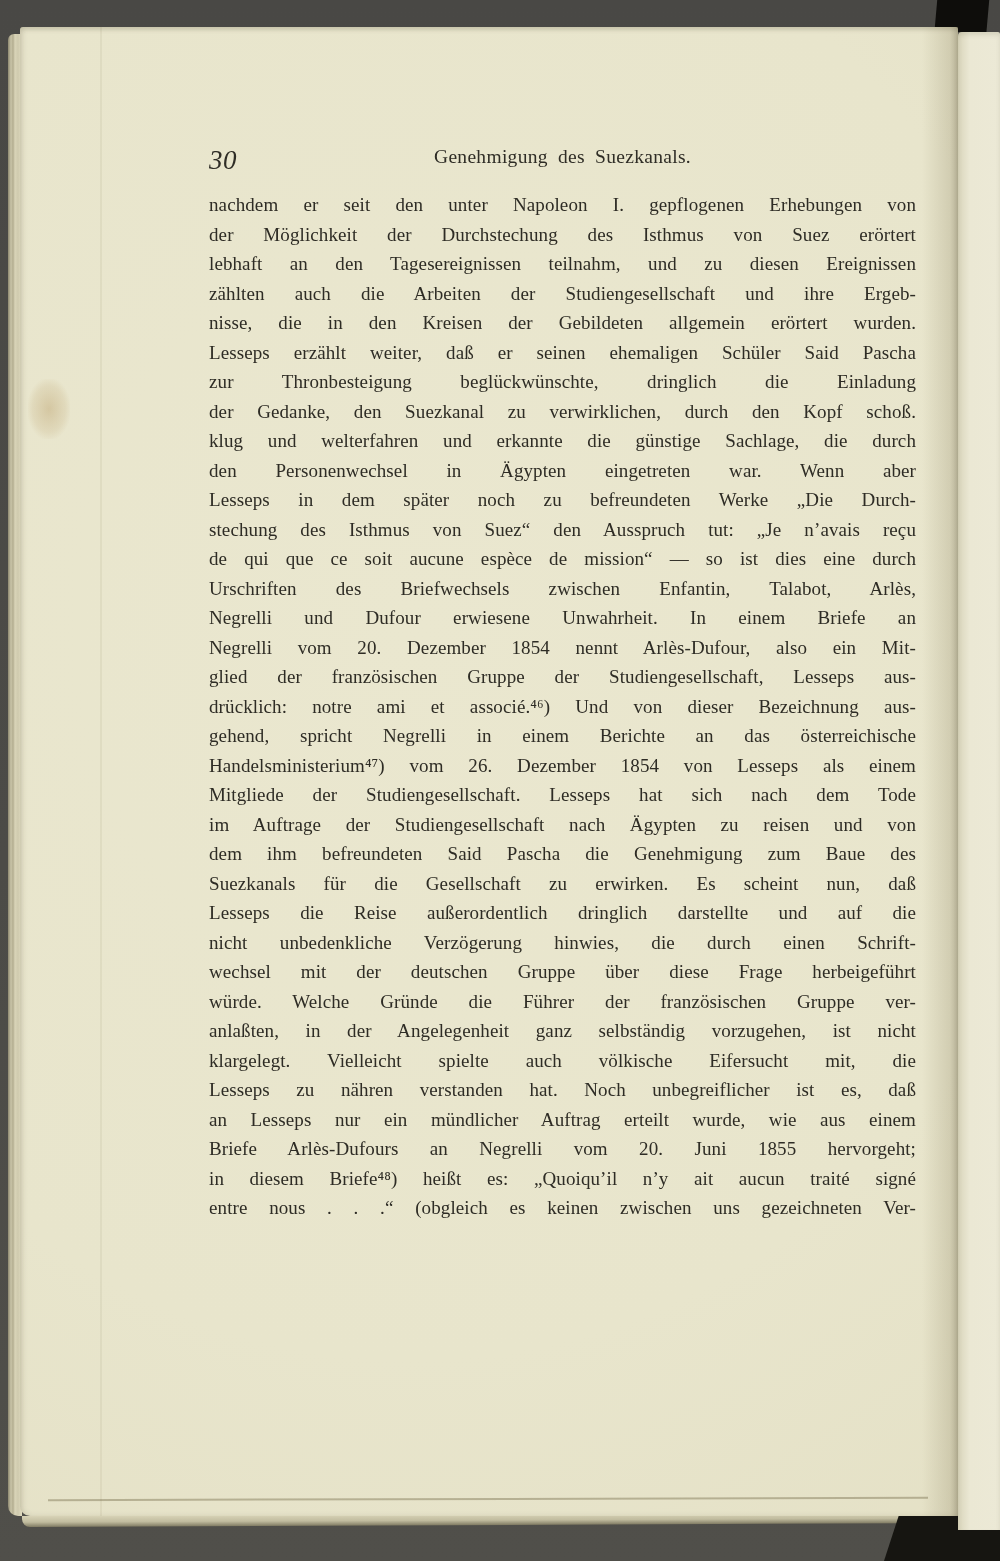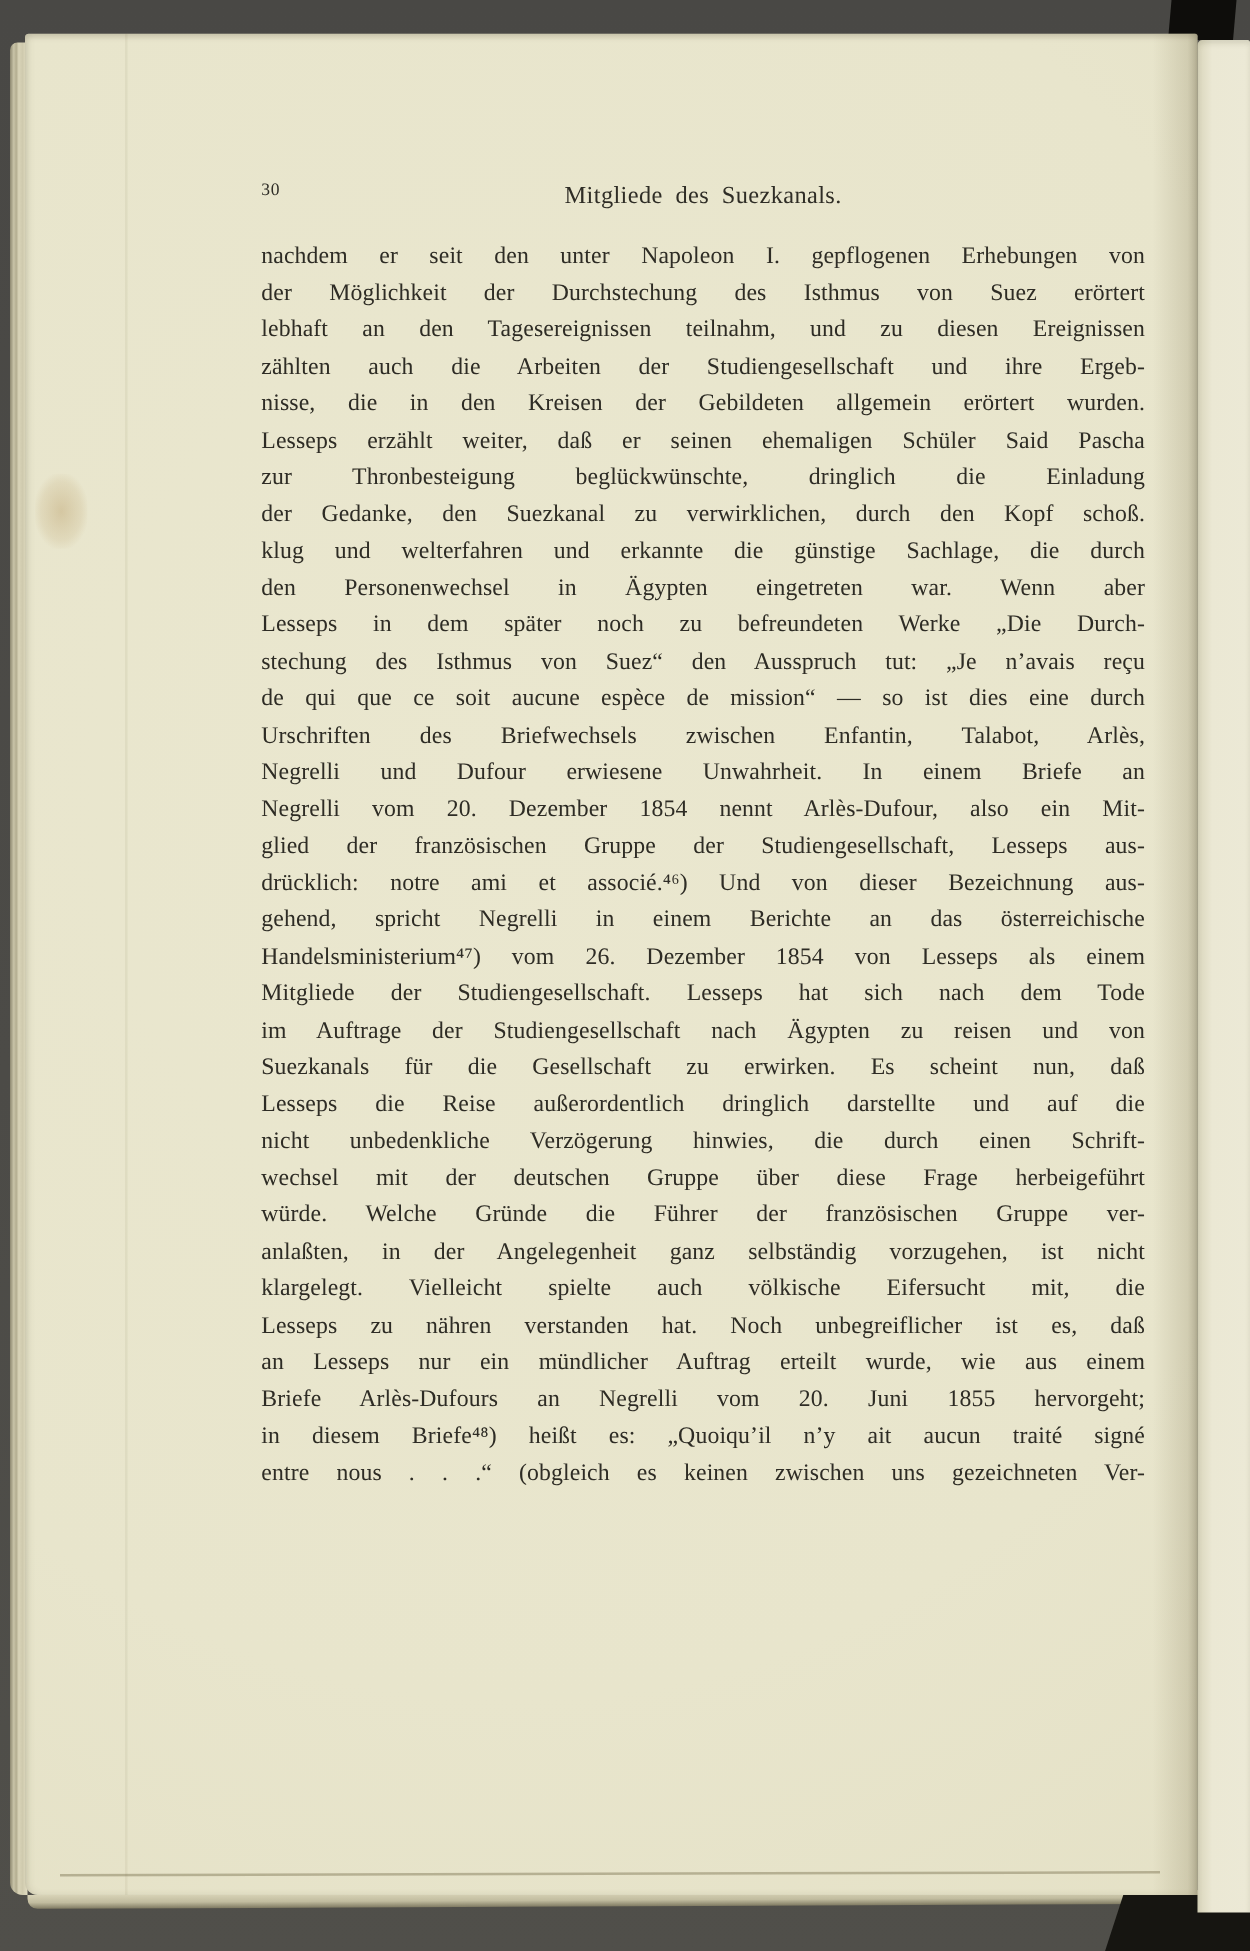--- a/index.html
+++ b/index.html
@@ -127,22 +127,23 @@
     left: 189px;
     top: 118px;
     width: 707px;
     height: 28px;
     color: #2f2d26;
   }
   .page-number {
     position: absolute;
     left: 0;
     top: 0;
-    font-size: 14px;
+    font-size: 27px;
     letter-spacing: 0.5px;
+    font-style: italic;
   }
   .running-header {
     position: absolute;
     left: 0;
     width: 100%;
     top: 1px;
     text-align: center;
     font-size: 19.5px;
     word-spacing: 5px;
     letter-spacing: 0.3px;
@@ -176,21 +177,21 @@
   <div class="page-right"></div>
 
   <div class="page">
     <div class="fold-shade"></div>
     <div class="faint-line"></div>
     <div class="deckle"></div>
     <div class="stain"></div>
 
     <div class="header-row">
       <span class="page-number">30</span>
-      <span class="running-header">Mitgliede des Suezkanals.</span>
+      <span class="running-header">Genehmigung des Suezkanals.</span>
     </div>
 
     <div class="body-block">
       <div class="bodyline">nachdem er seit den unter Napoleon I. gepflogenen Erhebungen von</div>
       <div class="bodyline">der Möglichkeit der Durchstechung des Isthmus von Suez erörtert</div>
       <div class="bodyline">lebhaft an den Tagesereignissen teilnahm, und zu diesen Ereignissen</div>
       <div class="bodyline">zählten auch die Arbeiten der Studiengesellschaft und ihre Ergeb-</div>
       <div class="bodyline">nisse, die in den Kreisen der Gebildeten allgemein erörtert wurden.</div>
       <div class="bodyline">Lesseps erzählt weiter, daß er seinen ehemaligen Schüler Said Pascha</div>
       <div class="bodyline">zur Thronbesteigung beglückwünschte, dringlich die Einladung</div>
@@ -202,20 +203,21 @@
       <div class="bodyline">de qui que ce soit aucune espèce de mission“ — so ist dies eine durch</div>
       <div class="bodyline">Urschriften des Briefwechsels zwischen Enfantin, Talabot, Arlès,</div>
       <div class="bodyline">Negrelli und Dufour erwiesene Unwahrheit.  In einem Briefe an</div>
       <div class="bodyline">Negrelli vom 20. Dezember 1854 nennt Arlès-Dufour, also ein Mit-</div>
       <div class="bodyline">glied der französischen Gruppe der Studiengesellschaft, Lesseps aus-</div>
       <div class="bodyline">drücklich: notre ami et associé.⁴⁶)  Und von dieser Bezeichnung aus-</div>
       <div class="bodyline">gehend, spricht Negrelli in einem Berichte an das österreichische</div>
       <div class="bodyline">Handelsministerium⁴⁷) vom 26. Dezember 1854 von Lesseps als einem</div>
       <div class="bodyline">Mitgliede der Studiengesellschaft.  Lesseps hat sich nach dem Tode</div>
       <div class="bodyline">im Auftrage der Studiengesellschaft nach Ägypten zu reisen und von</div>
+      <div class="bodyline">dem ihm befreundeten Said Pascha die Genehmigung zum Baue des</div>
       <div class="bodyline">Suezkanals für die Gesellschaft zu erwirken.  Es scheint nun, daß</div>
       <div class="bodyline">Lesseps die Reise außerordentlich dringlich darstellte und auf die</div>
       <div class="bodyline">nicht unbedenkliche Verzögerung hinwies, die durch einen Schrift-</div>
       <div class="bodyline">wechsel mit der deutschen Gruppe über diese Frage herbeigeführt</div>
       <div class="bodyline">würde.  Welche Gründe die Führer der französischen Gruppe ver-</div>
       <div class="bodyline">anlaßten, in der Angelegenheit ganz selbständig vorzugehen, ist nicht</div>
       <div class="bodyline">klargelegt.  Vielleicht spielte auch völkische Eifersucht mit, die</div>
       <div class="bodyline">Lesseps zu nähren verstanden hat.  Noch unbegreiflicher ist es, daß</div>
       <div class="bodyline">an Lesseps nur ein mündlicher Auftrag erteilt wurde, wie aus einem</div>
       <div class="bodyline">Briefe Arlès-Dufours an Negrelli vom 20. Juni 1855 hervorgeht;</div>

